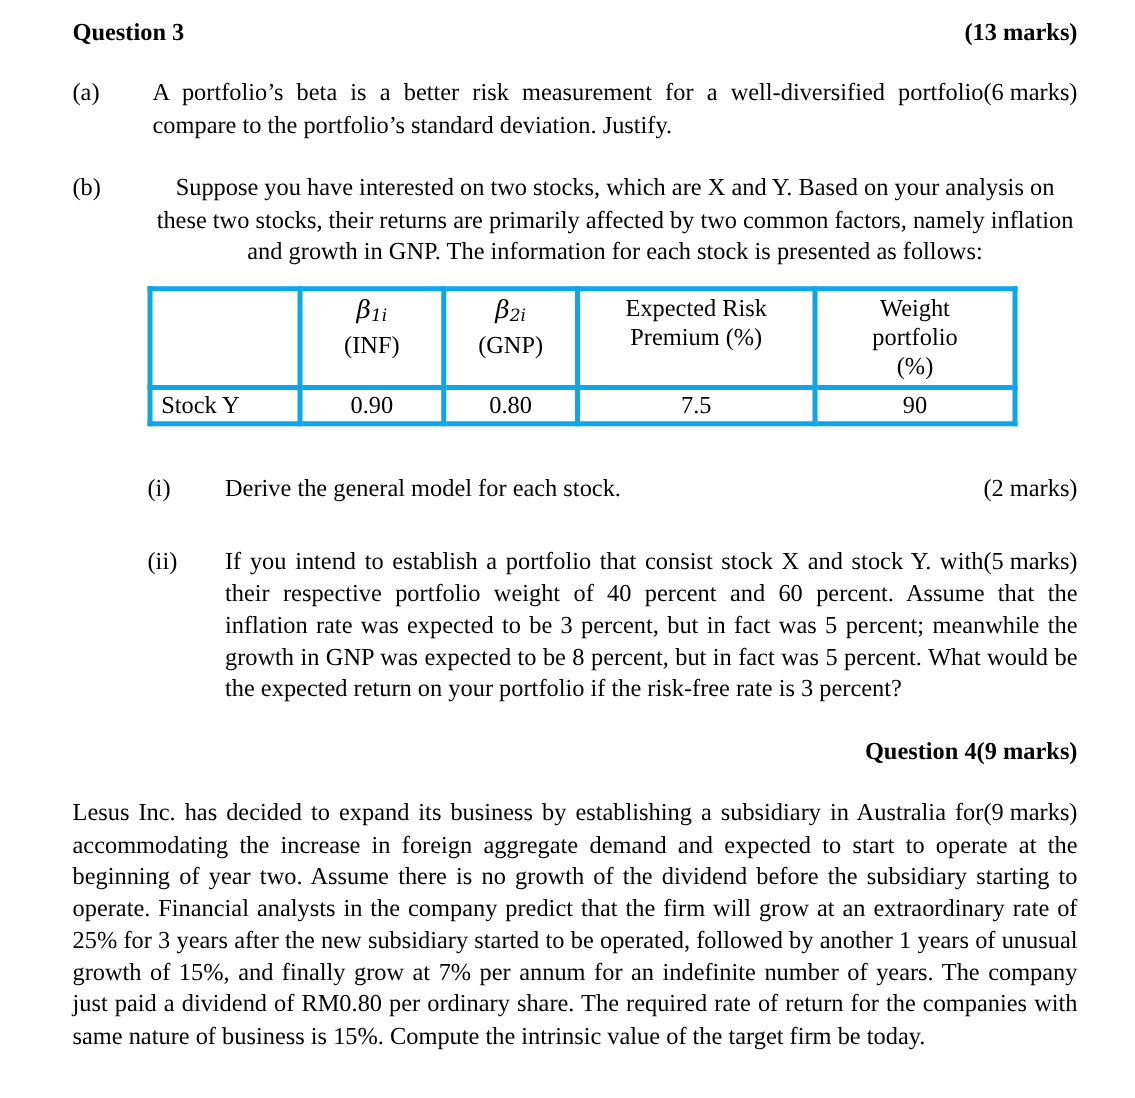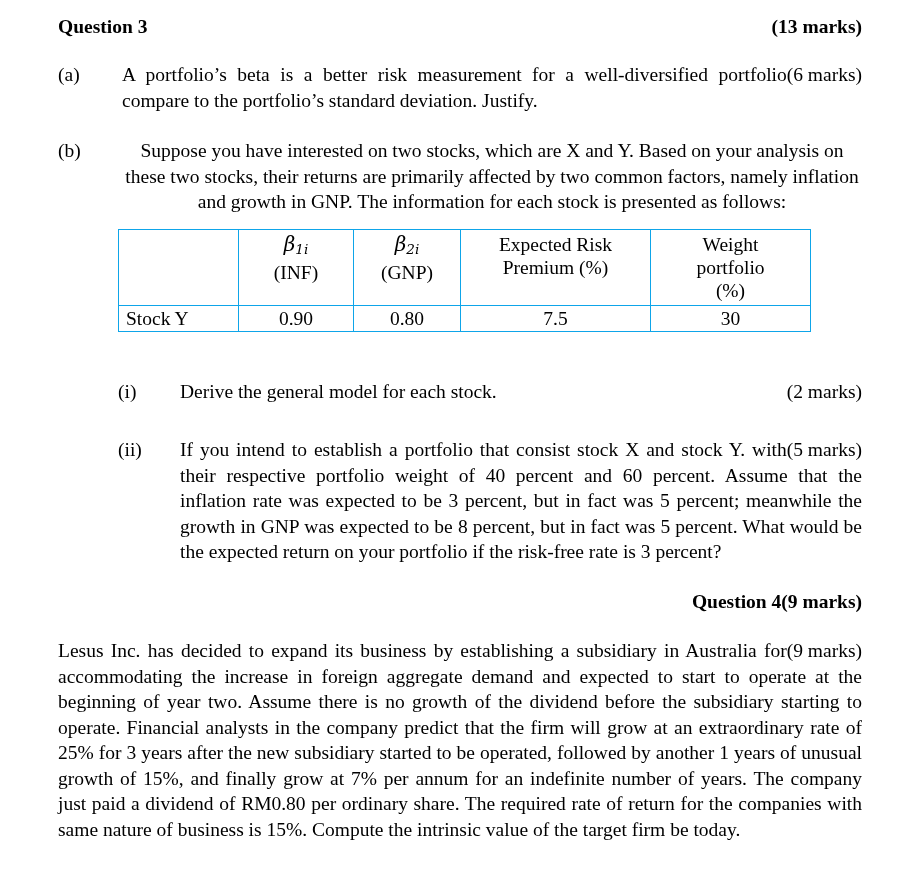--- a/index.html
+++ b/index.html
@@ -81,21 +81,21 @@
     top: 229px;
     width: 692px;
   }
   table.info {
     border-collapse: collapse;
     width: 692px;
     table-layout: fixed;
     font-size: 19.5px;
   }
   table.info td, table.info th {
-    border: 1px solid #0ea5e9;
+    border: 4px solid #0ea5e9;
     padding: 0;
     font-weight: normal;
     vertical-align: top;
   }
   table.info thead td {
     height: 72px;
     text-align: center;
     line-height: 23px;
     padding-top: 3px;
   }
@@ -197,21 +197,21 @@
             <span class="hdr-l2">(%)</span>
           </td>
         </tr>
       </thead>
       <tbody>
         <tr>
           <td class="rowhdr">Stock Y</td>
           <td>0.90</td>
           <td>0.80</td>
           <td>7.5</td>
-          <td>30</td>
+          <td>90</td>
         </tr>
       </tbody>
     </table>
   </div>
 
   <div class="subitem" style="left:118px; top:379px; width:744px;">
     <span class="lbl">(i)</span>
     <div class="body nojust">
       <span class="marks-right">(2 marks)</span>
       <span>Derive the general model for each stock.</span>

